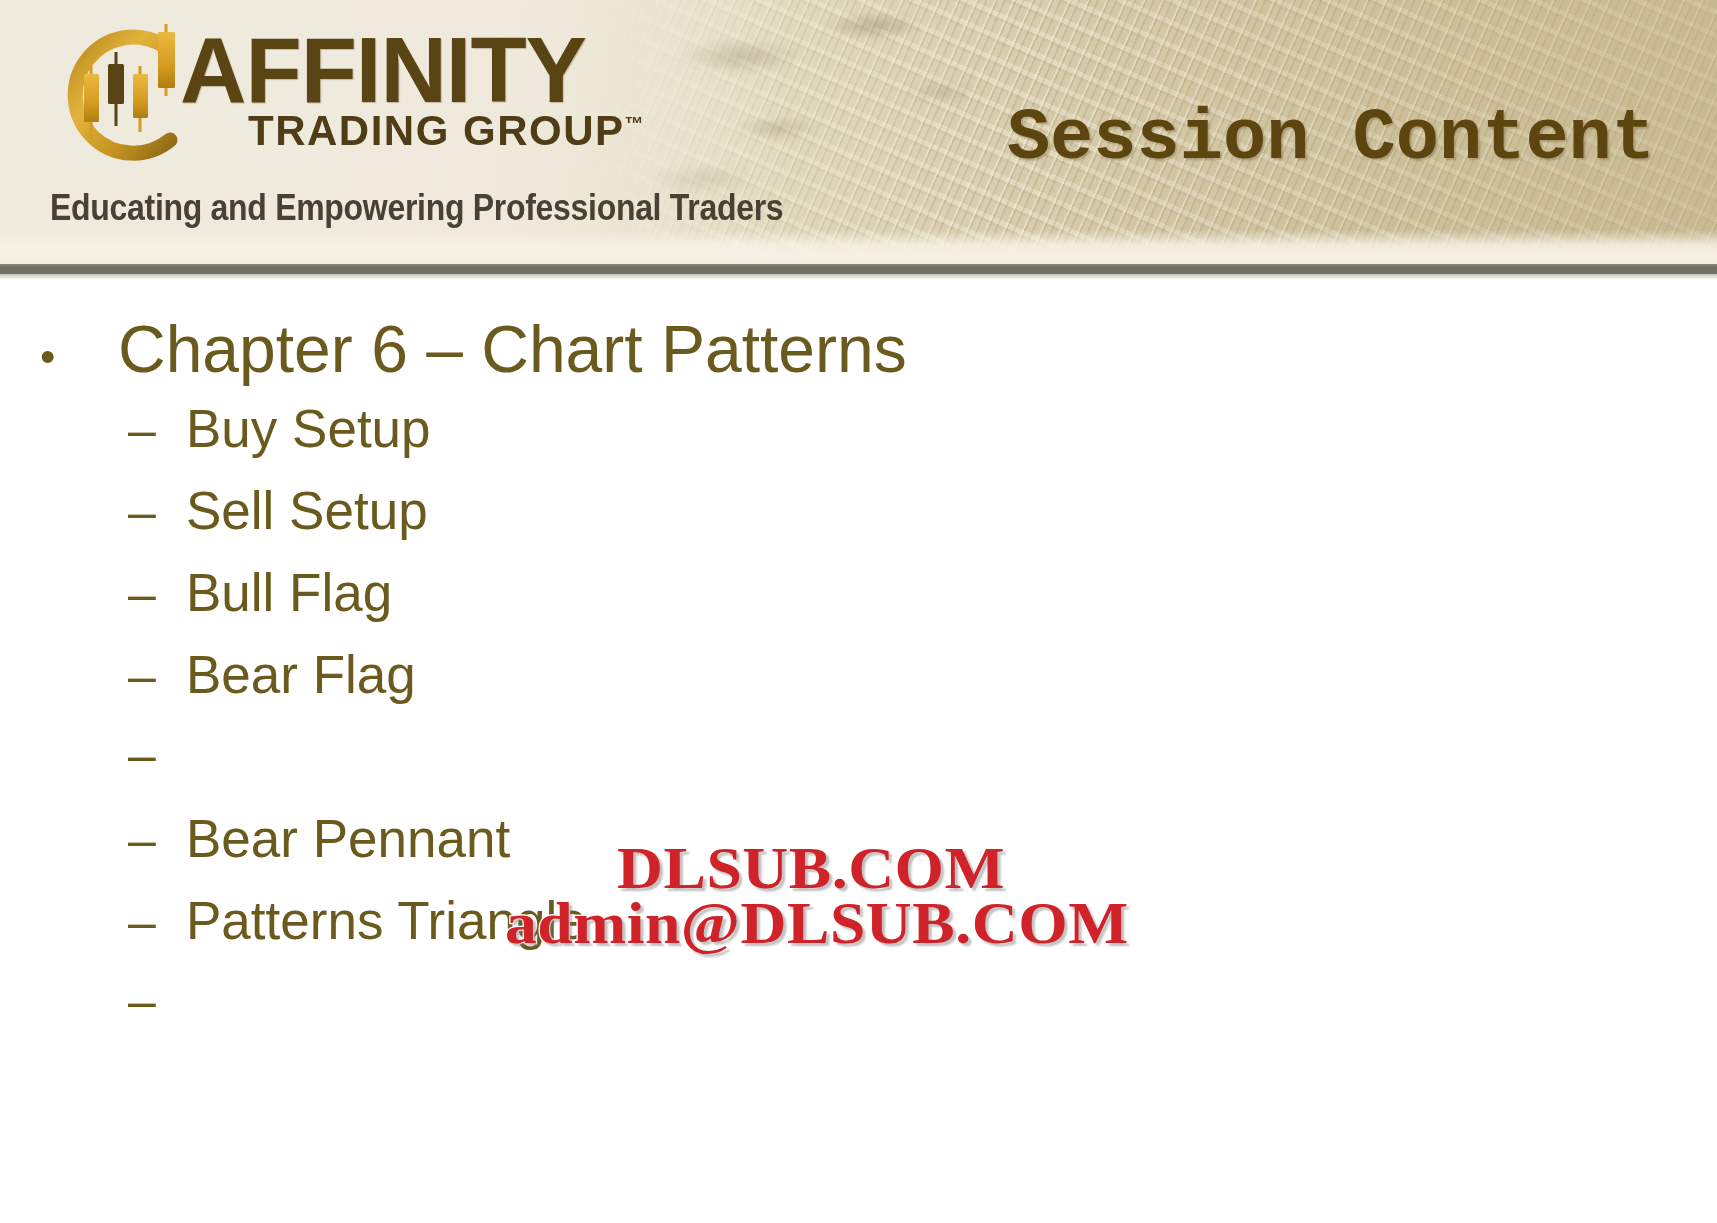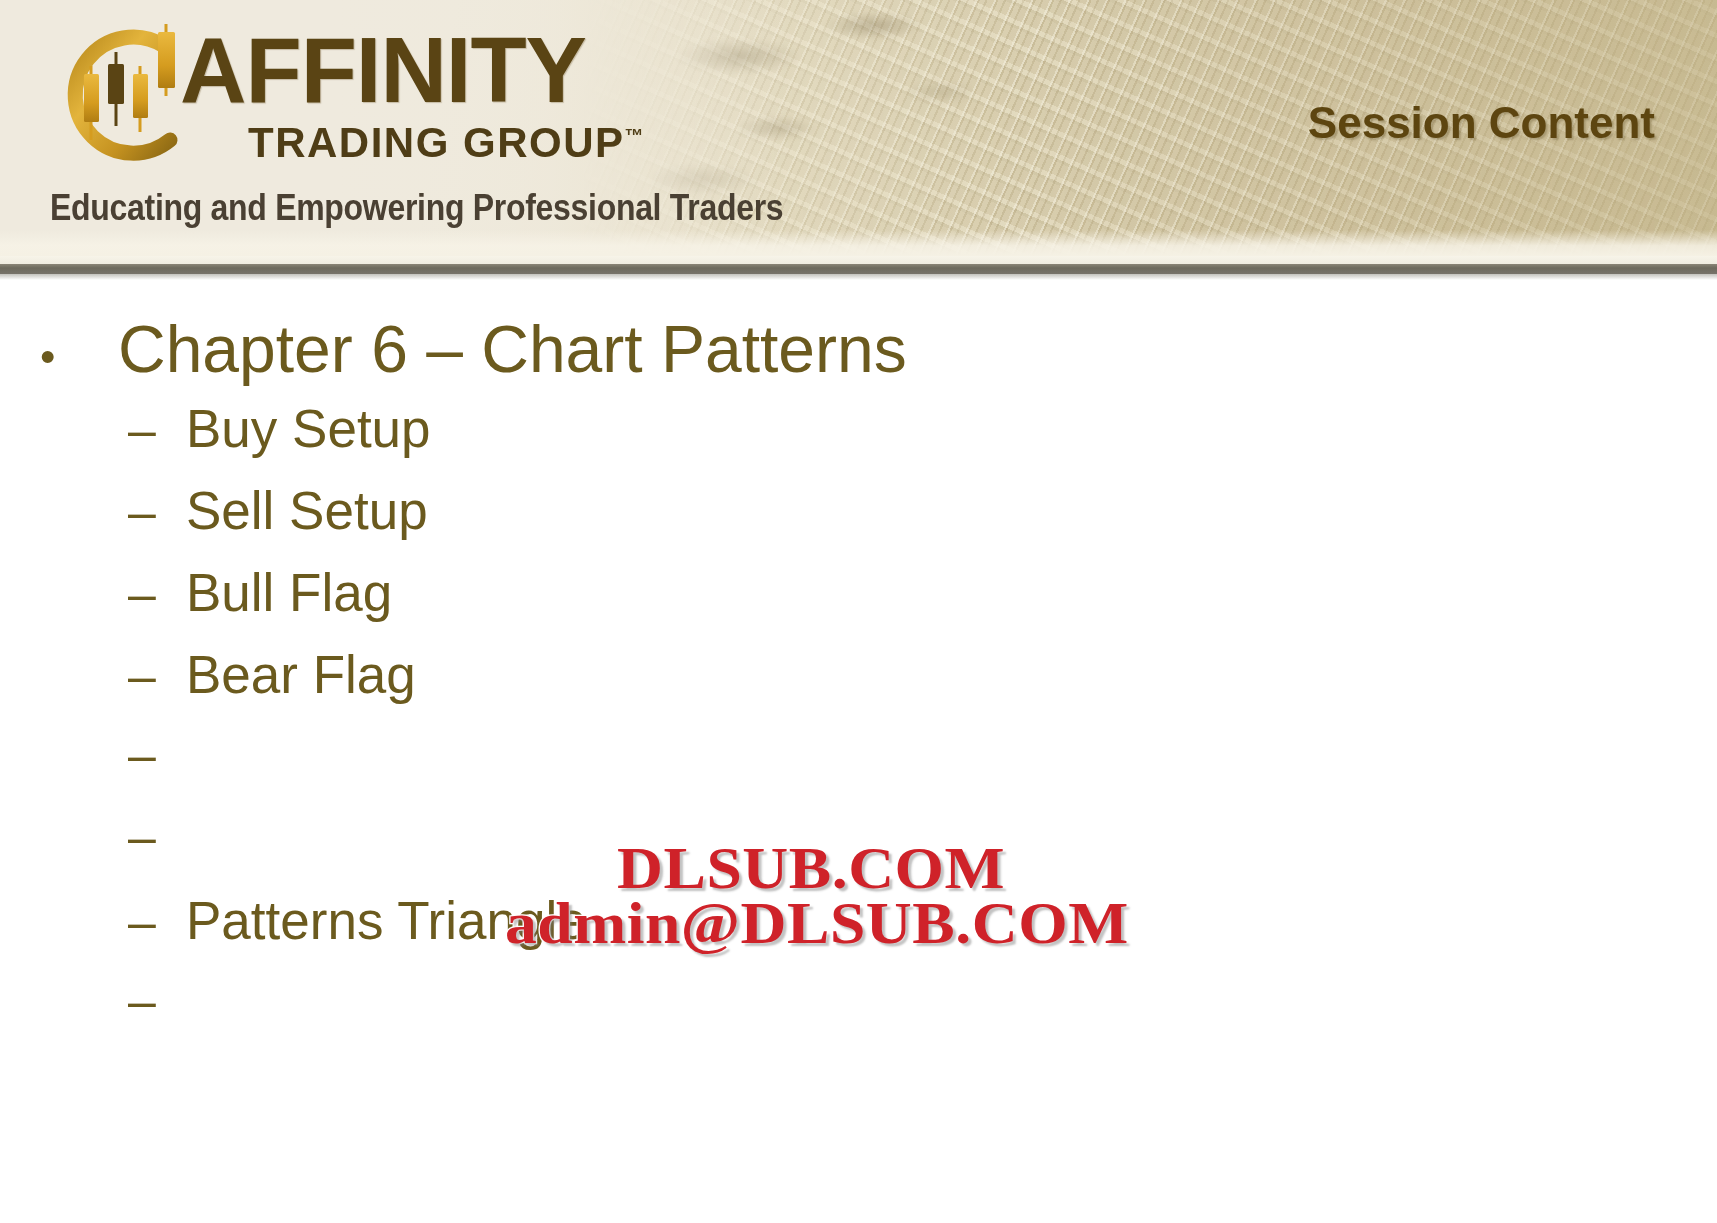--- a/index.html
+++ b/index.html
@@ -153,21 +153,21 @@
     font-weight: bold;
     font-size: 92px;
     letter-spacing: -1px;
     color: #5a4414;
     line-height: 1;
     text-shadow: 1px 1px 1px rgba(120,100,60,0.35);
   }
   .logo-sub {
     position: absolute;
     left: 196px;
-    top: 104px;
+    top: 92px;
     font-family: "Liberation Sans", sans-serif;
     font-weight: bold;
     font-size: 42px;
     letter-spacing: 1.5px;
     color: #4f3d16;
     line-height: 1;
   }
   .logo-tm {
     font-size: 19px;
     vertical-align: super;
@@ -185,23 +185,23 @@
     white-space: nowrap;
     transform: scaleY(1.18);
     transform-origin: left top;
   }
 
   
   .hdr-title {
     position: absolute;
     right: 62px;
     top: 98px;
-    font-family: Liberation Sans, sans-serif;
+    font-family: Liberation Mono, monospace;
     font-weight: bold;
-    font-size: 44px;
+    font-size: 72px;
     color: #5d4510;
     letter-spacing: 0px;
     text-shadow: 2px 2px 2px rgba(90,72,30,0.30);
     white-space: nowrap;
   }
 
   
   .body {
     position: absolute;
     left: 0;
@@ -372,20 +372,21 @@
         <span class="marker">–</span>
         <span>Bear Flag</span>
       </div>
 
       <div class="bullet-l2">
         <span class="marker">–</span>
       </div>
 
       <div class="bullet-l2">
         <span class="marker">–</span>
+        <span>Bear Pennant</span>
       </div>
 
       <div class="bullet-l2">
         <span class="marker">–</span>
         <span>Patterns Triangle</span>
       </div>
 
       <div class="bullet-l2">
         <span class="marker">–</span>
       </div>

